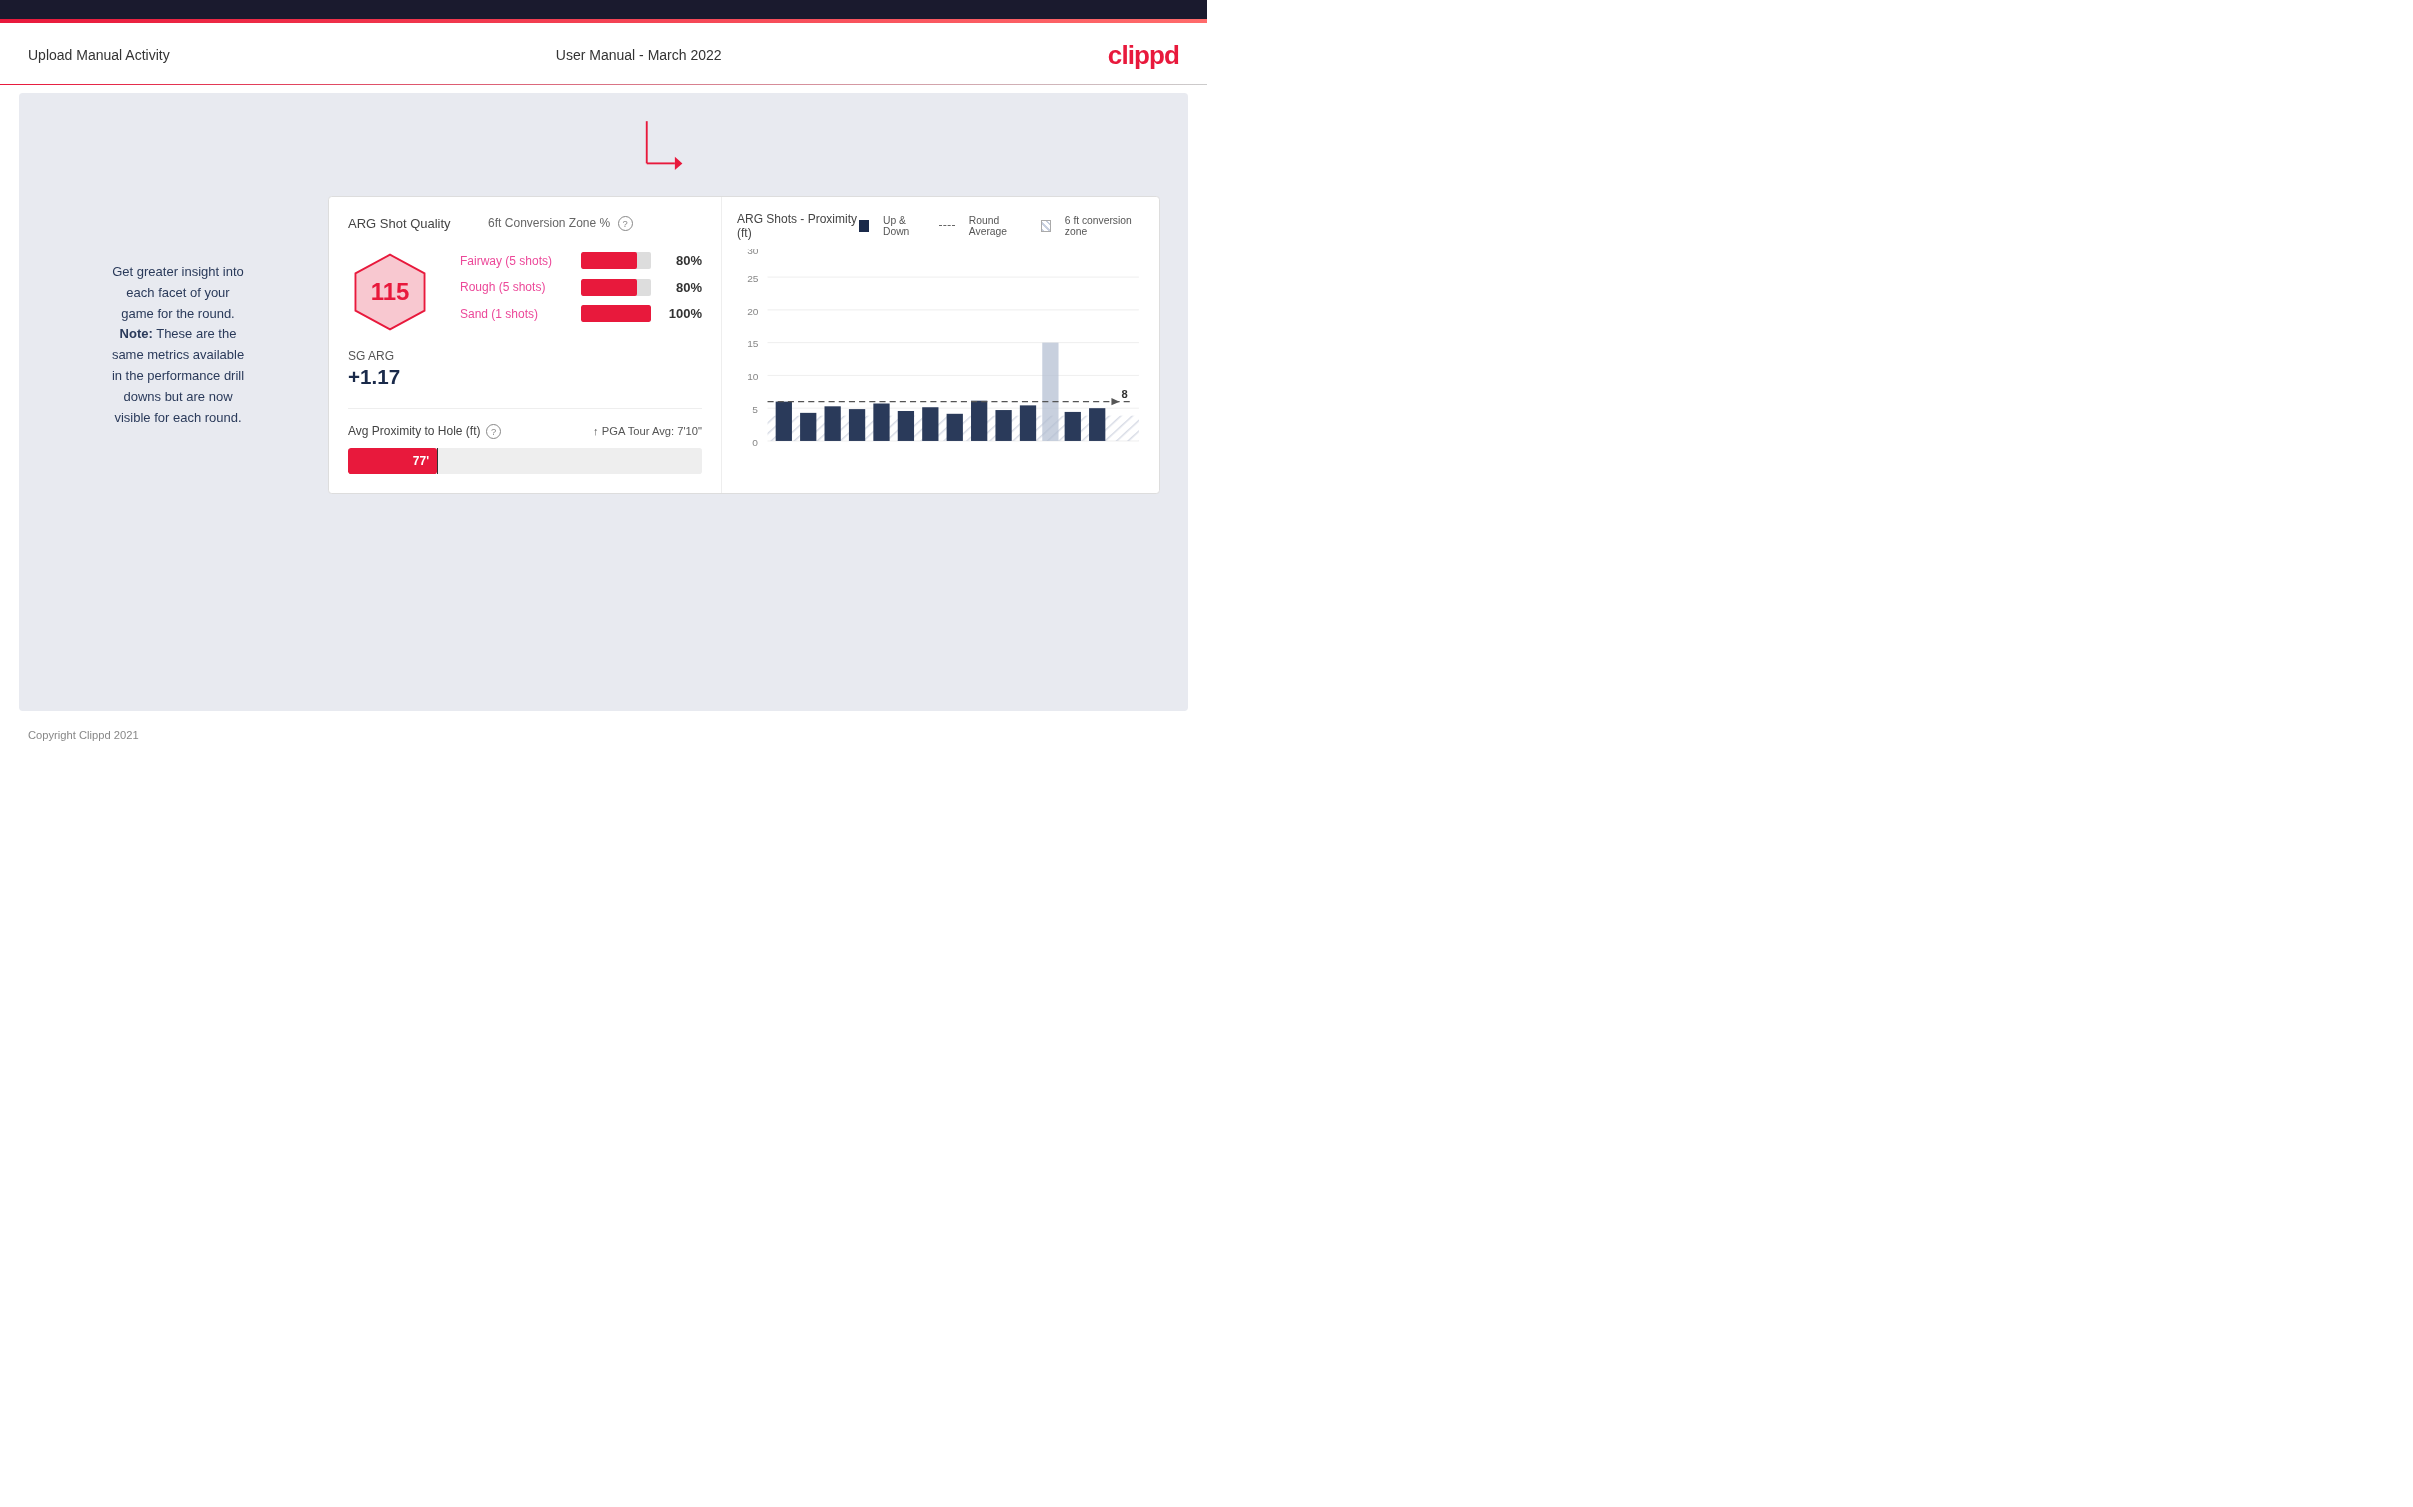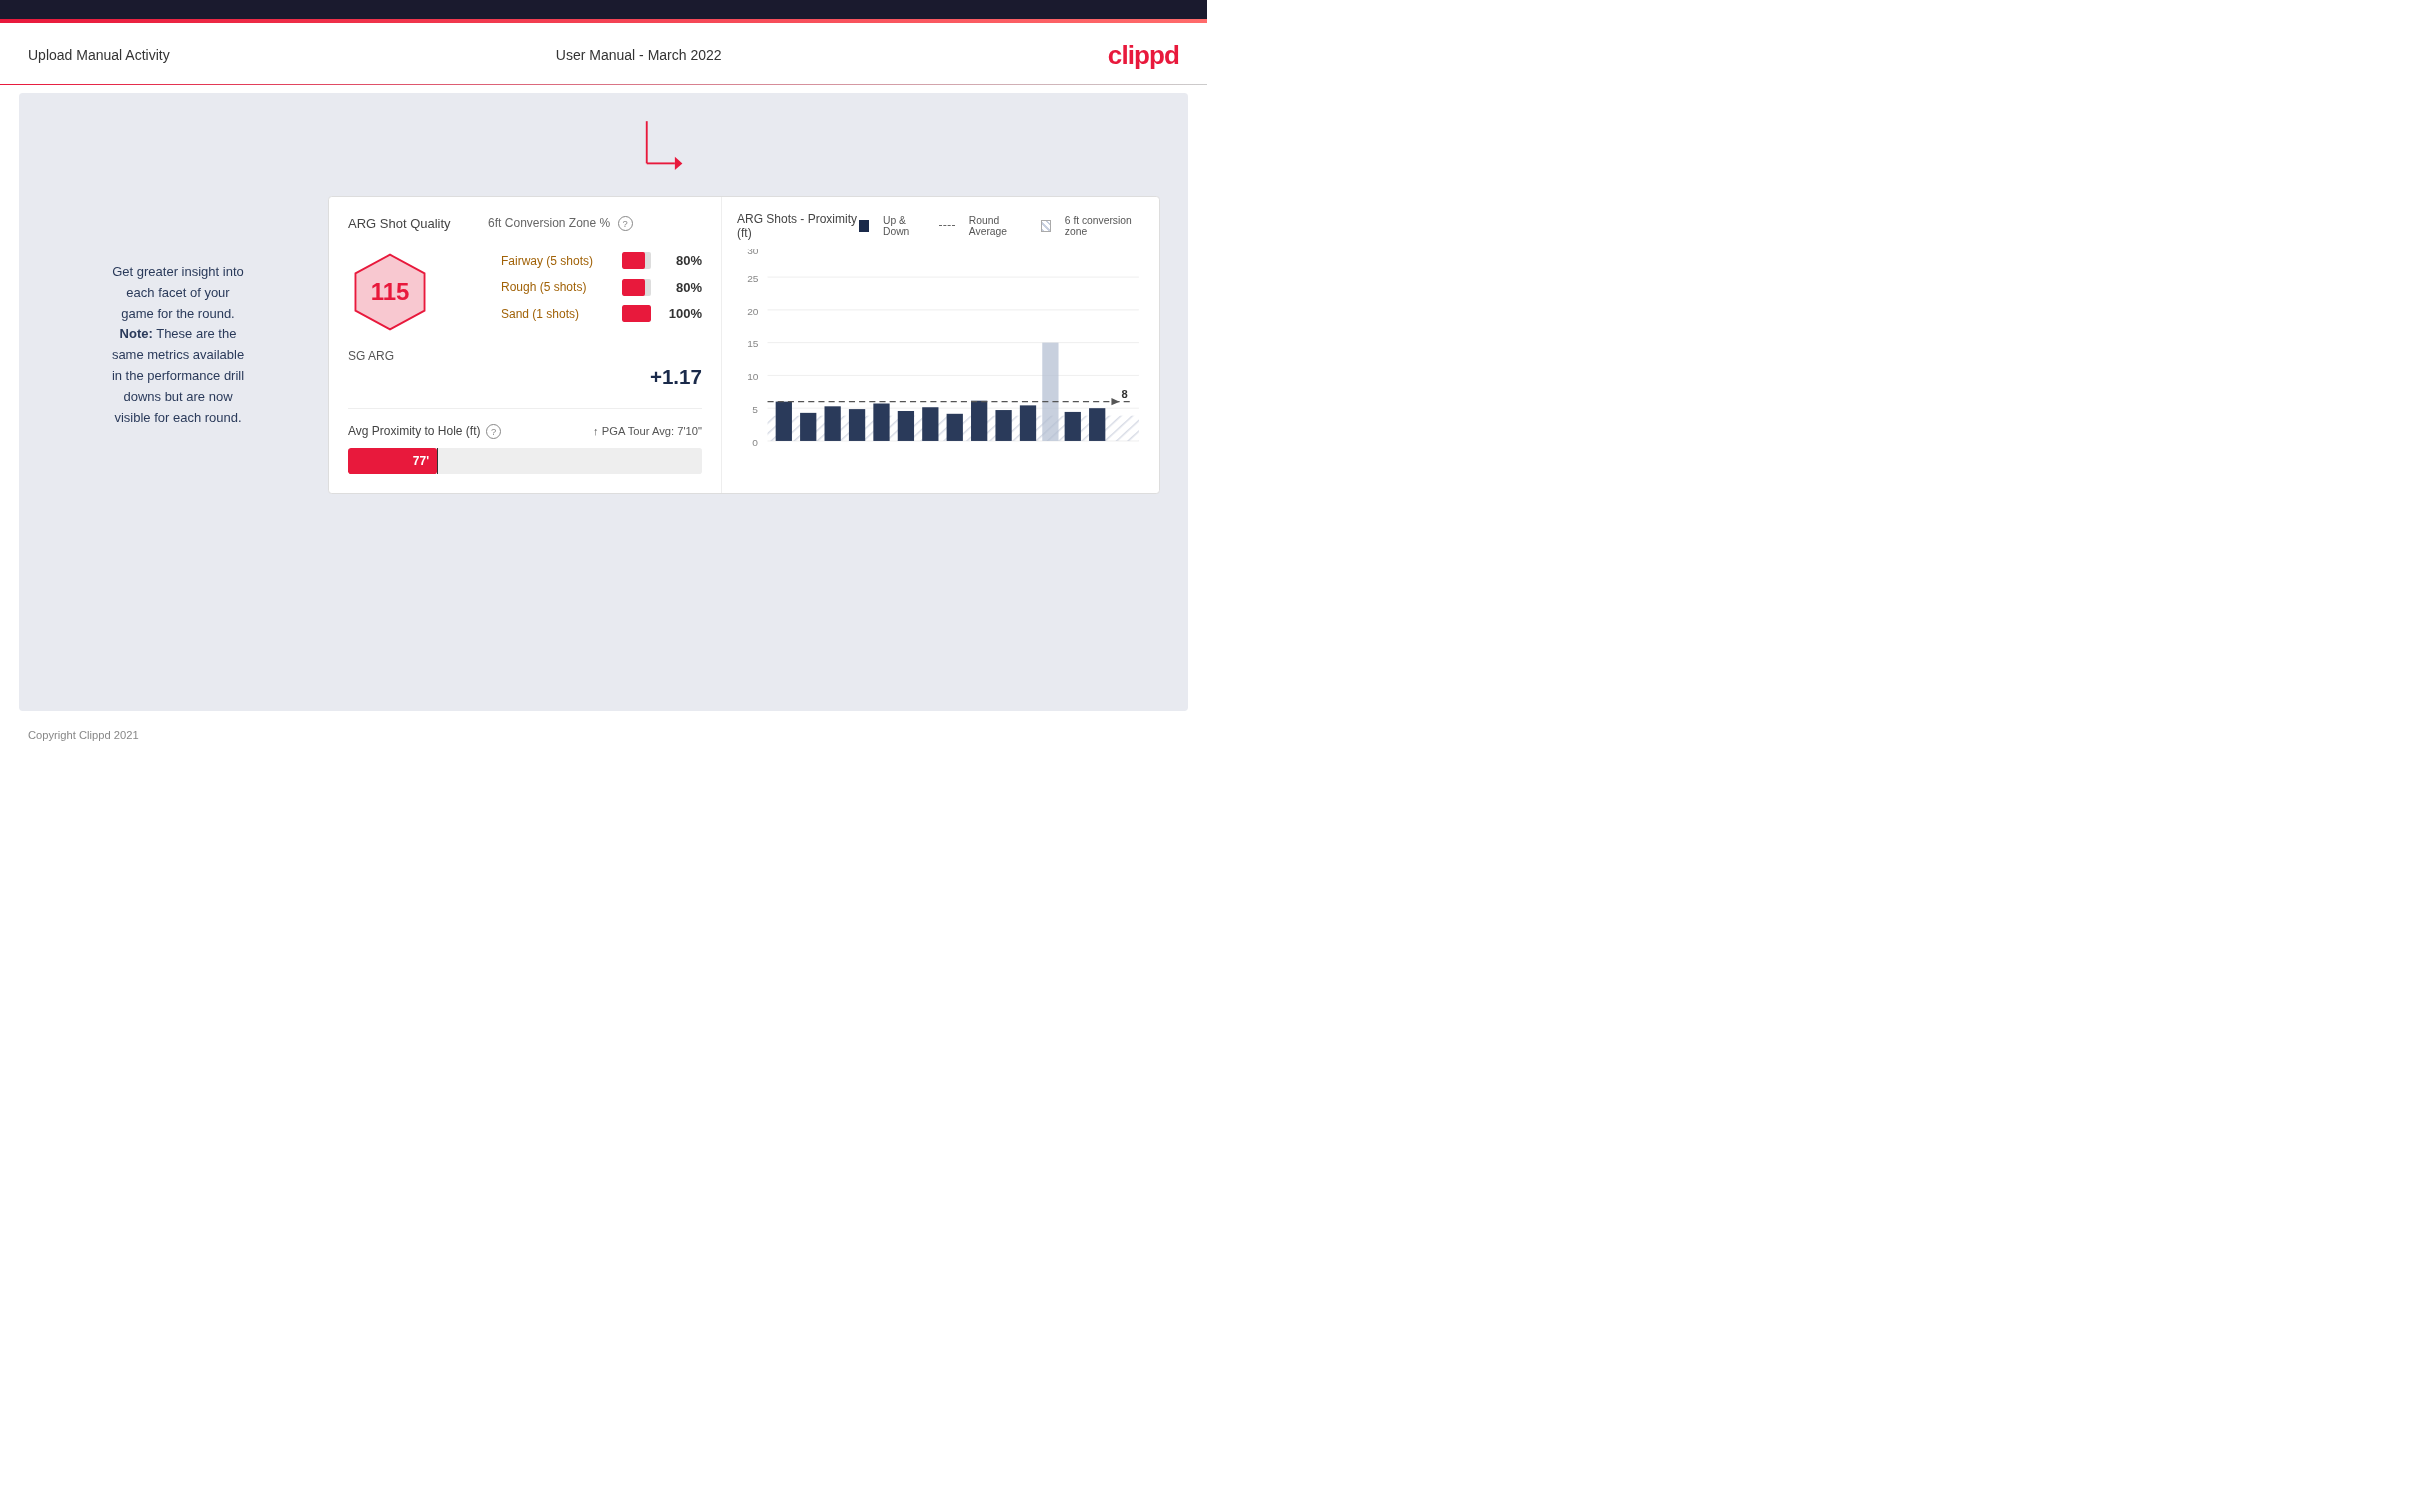--- a/index.html
+++ b/index.html
@@ -204,23 +204,22 @@
       flex: 1;
     }
     .bar-row {
       display: flex;
       align-items: center;
       margin-bottom: 9.4px;
       gap: 9.4px;
     }
     .bar-label {
       font-size: 12px;
-      color: #a16207;
+      color: #ec4899;
       min-width: 112px;
-      margin-left: 41px;
     }
     .bar-track {
       flex: 1;
       height: 17px;
       background: #ddd;
       border-radius: 1.9px;
       overflow: hidden;
       position: relative;
     }
     .bar-fill {
@@ -242,21 +241,20 @@
     }
     .sg-label {
       font-size: 12px;
       color: #555;
       margin-bottom: 1.9px;
     }
     .sg-value {
       font-size: 20.6px;
       font-weight: 700;
       color: #1a2a4a;
-      text-align: right;
     }
 
     
     .proximity-section {
       margin-top: 19px;
       padding-top: 15px;
       border-top: 0.9px solid #eee;
     }
     .proximity-header {
       display: flex;

